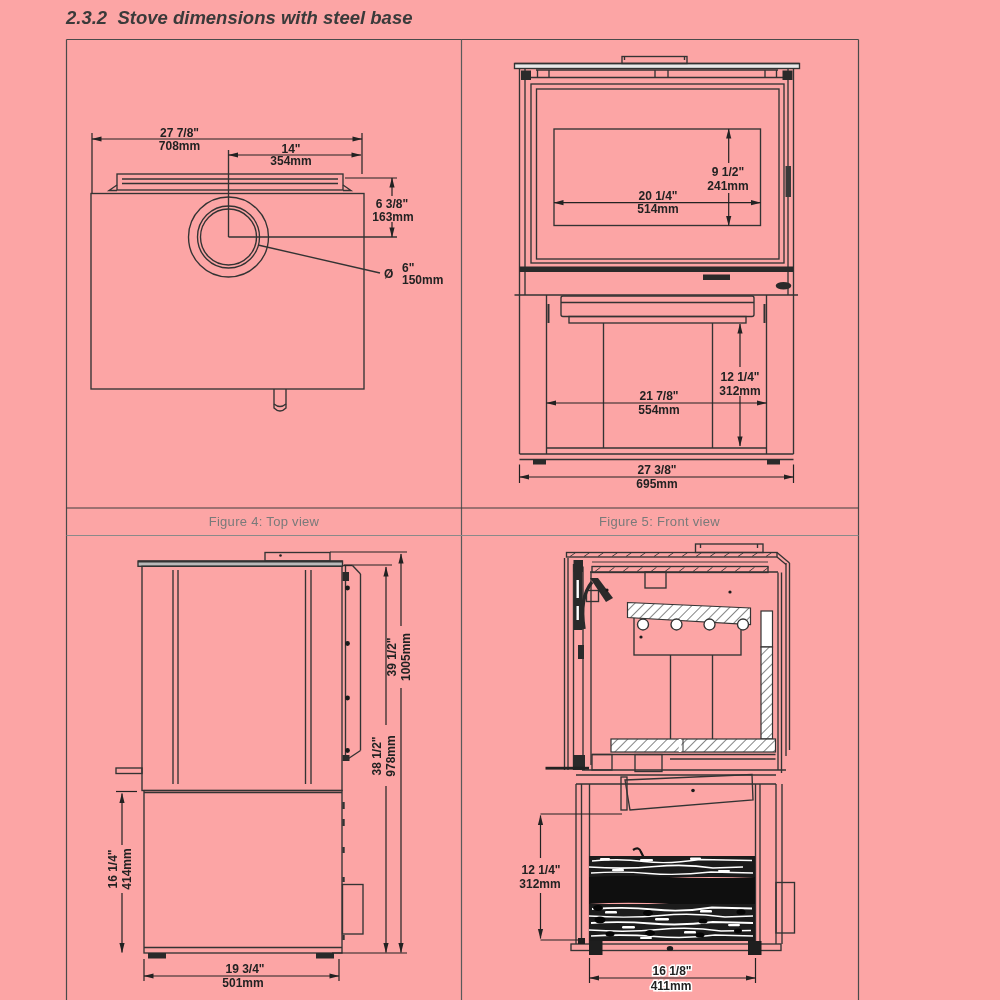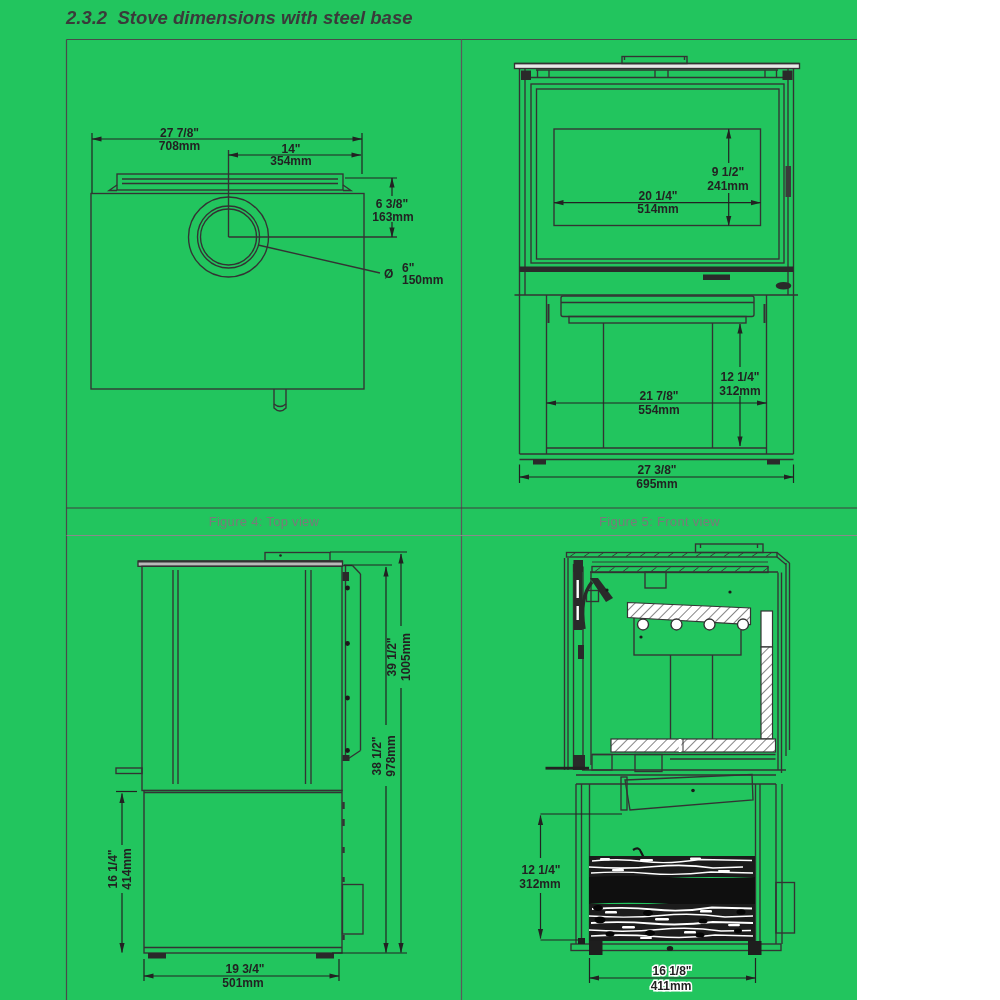--- a/index.html
+++ b/index.html
@@ -1,16 +1,16 @@
 <!DOCTYPE html>
 <html><head>
 <meta charset="utf-8">
 <style>
   html,body{margin:0;padding:0;background:#ffffff;}
-  #page{position:relative;width:857px;height:1000px;background:#22c55e;overflow:hidden;}
+  #page{position:relative;width:1000px;height:1000px;background:#fca5a5;overflow:hidden;}
   svg{position:absolute;top:0;left:0;}
   text{font-family:"Liberation Sans",sans-serif;}
   .dim{font-weight:bold;fill:#222;font-size:12px;}
   .cap{fill:#7a7a7a;font-size:13px;letter-spacing:0.3px;}
 </style>
 </head>
 <body>
 <div id="page">
 <svg width="1000" height="1000" viewBox="0 0 1000 1000">
 <defs>

